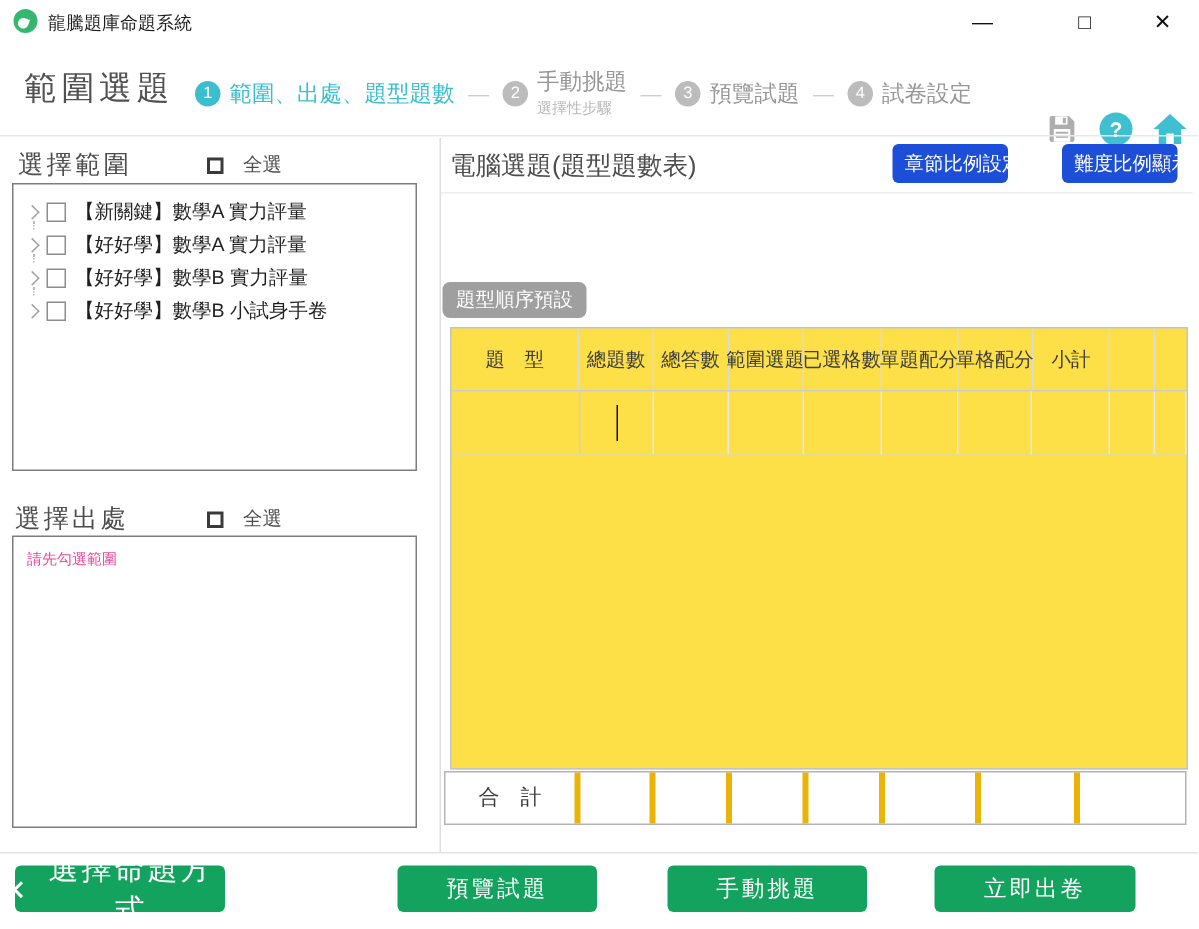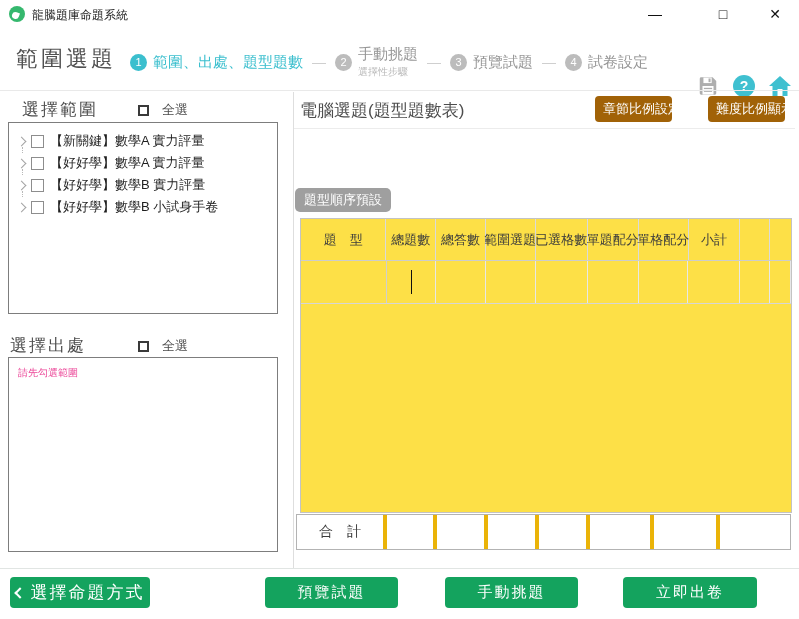--- a/index.html
+++ b/index.html
@@ -46,21 +46,21 @@
   .tree { padding:7px 4px; }
   .tree-row { position:relative; height:22px; display:flex; align-items:center; gap:6px; cursor:pointer; }
   .chev { width:7px; height:7px; border-left:1.5px solid #a3a3a3; border-bottom:1.5px solid #a3a3a3;
           transform:rotate(-135deg); margin-left:5px; flex:0 0 auto; }
   .tree-guide { position:absolute; left:9px; top:17px; width:1px; height:6px; border-left:1px dotted #b8b8b8; }
   .cbox { width:13px; height:13px; border:1px solid #8d8d8d; background:#fff; flex:0 0 auto; }
   .tree-label { font-size:13px; color:#1f1f1f; white-space:nowrap; }
   .placeholder { font-size:10px; color:#ec4899; padding:8px 9px; }
   
   .r-title { position:absolute; left:300px; top:99px; font-size:17px; color:#4d4d4d; }
-  .pill { position:absolute; top:96px; height:26px; background:#a16207; color:#fff; border:none;
+  .pill { position:absolute; top:96px; height:26px; background:#1d4ed8; color:#fff; border:none;
           border-radius:4px; font-size:13px; font-family:inherit; padding:0 8px; cursor:pointer; white-space:nowrap; }
   .pill.chapter { left:595px; width:77px; }
   .pill.difficulty { left:679px; width:77px;margin-left:29px; }
   .r-divider { position:absolute; left:294px; top:128px; width:501px; height:1px; background:#ececec; }
   .gray-btn { position:absolute; left:295px; top:188px; height:24px; padding:0 9px; background:#9f9f9f;
               color:#fff; border:none; border-radius:5px; font-size:13px; font-family:inherit; cursor:pointer; }
   .qtable { position:absolute; left:300px; top:218px; width:492px; height:295px;
             border:1px solid #c3c3c3; background:#fde047; }
   .qrow { display:flex; width:100%; }
   .qrow.head { height:42px; border-bottom:1px solid #cccccc; }
@@ -77,21 +77,21 @@
   .fcell { border-right:4px solid #eab308; display:flex; align-items:center; justify-content:center;
            font-size:14px; color:#3c3c3c; }
   .fcell:last-child { border-right:none; }
   .f0{width:90px;} .f1{width:50px;} .f2{width:51px;} .f3{width:51px;} .f4{width:51px;}
   .f5{width:64px;} .f6{width:66px;} .f7{width:70px;}
   
   .bot-divider { position:absolute; left:0; top:568px; width:799px; height:1px; background:#e1e5e3; }
   .action { position:absolute; top:577px; height:31px; background:#14a35e; color:#fff; border:none;
             border-radius:4px; font-size:15px; font-family:inherit; letter-spacing:2px; cursor:pointer;
             display:flex; align-items:center; justify-content:center; gap:6px; }
-  .action.back { left:10px; width:140px; font-size:17px; }
+  .action.back { left:10px; width:140px; font-size:20px; }
   .action.preview { left:265px; width:133px; }
   .action.manual { left:445px; width:133px; }
   .action.generate { left:623px; width:134px; }
   .back-chev { width:8px; height:8px; border-left:2.5px solid #fff; border-bottom:2.5px solid #fff;
                transform:rotate(45deg); margin-right:1px; }
 </style>
 </head>
 <body>
 
 <div class="titlebar">
@@ -145,21 +145,21 @@
     <span class="icon-btn">
       <svg width="24" height="22" viewBox="0 0 24 22">
         <path d="M12 1 L1 11 H4.5 V21 H9.5 V14 H14.5 V21 H19.5 V11 H23 Z" fill="#3fc0d0"></path>
       </svg>
     </span>
   </div>
 </div>
 <div class="hdr-divider"></div>
 <div class="vert-divider"></div>
 
-<div class="sect-title" style="left:22px; top:98px;">選擇範圍</div>
+<div class="sect-title" style="left:12px; top:98px;">選擇範圍</div>
 <div class="selall" style="left:138px; top:101px;">
   <span class="box"></span>
   <span class="lbl">全選</span>
 </div>
 <div class="panel-box" style="top:122px; height:192px;">
   <div class="tree">
     <div class="tree-row">
       <span class="chev"></span>
       <span class="tree-guide"></span>
       <span class="cbox"></span>

